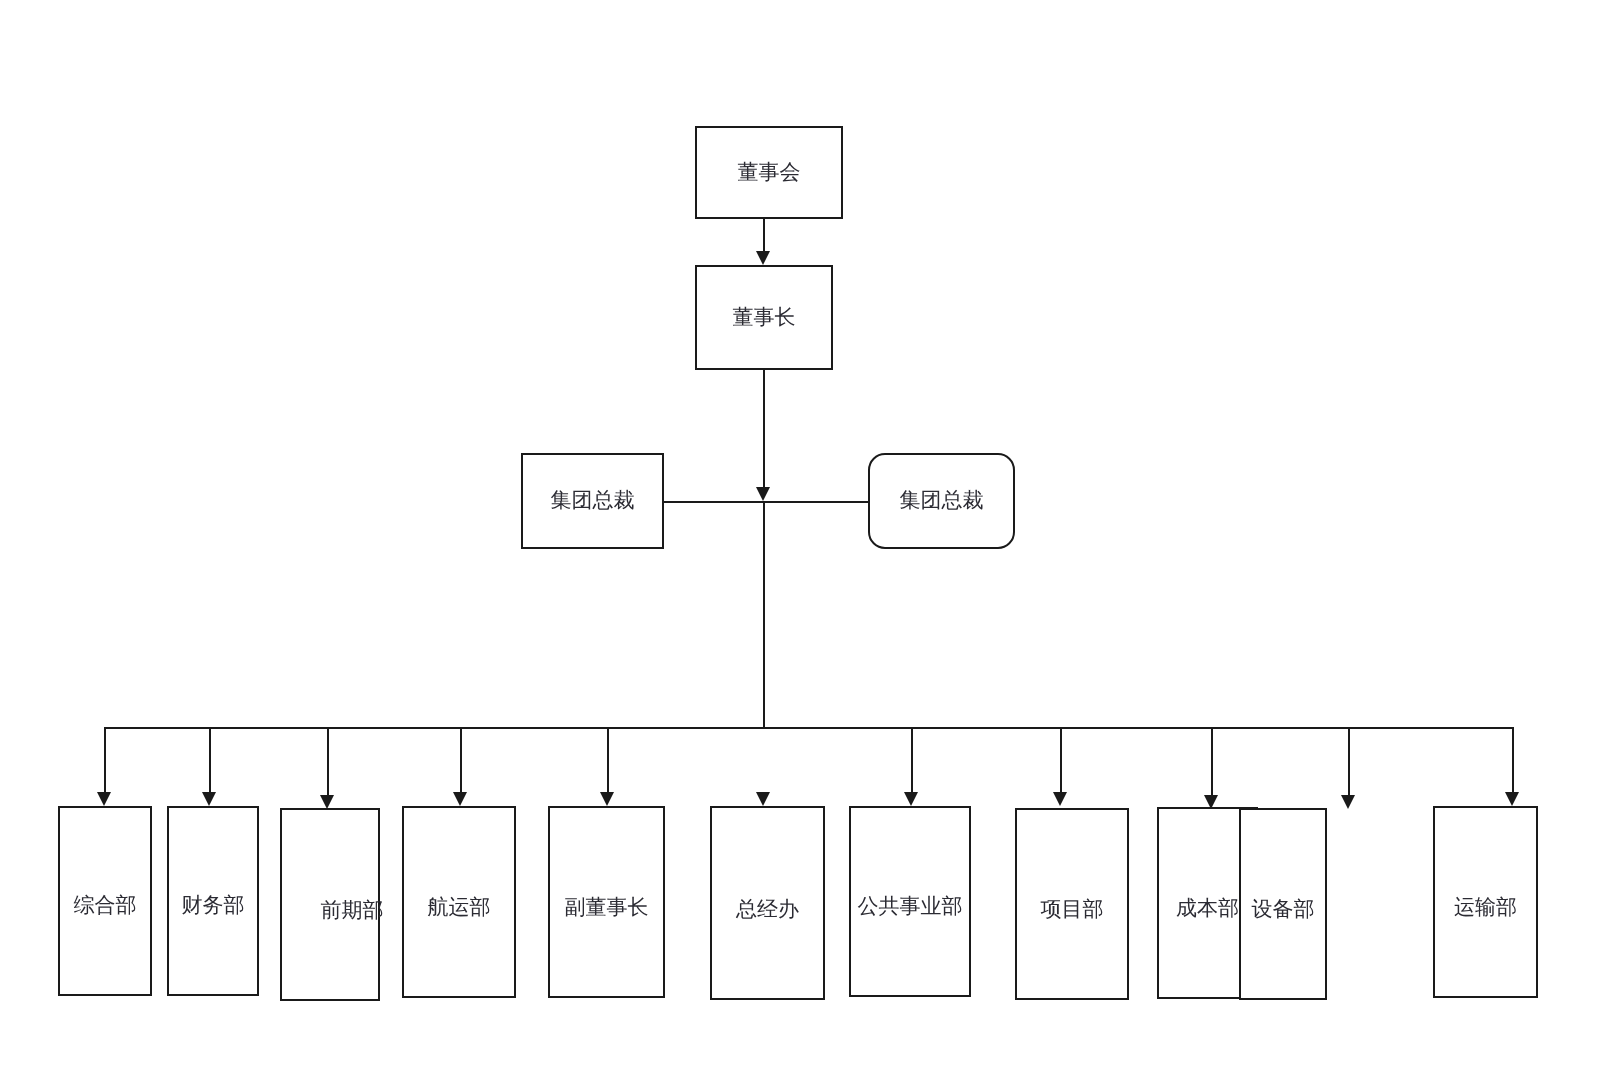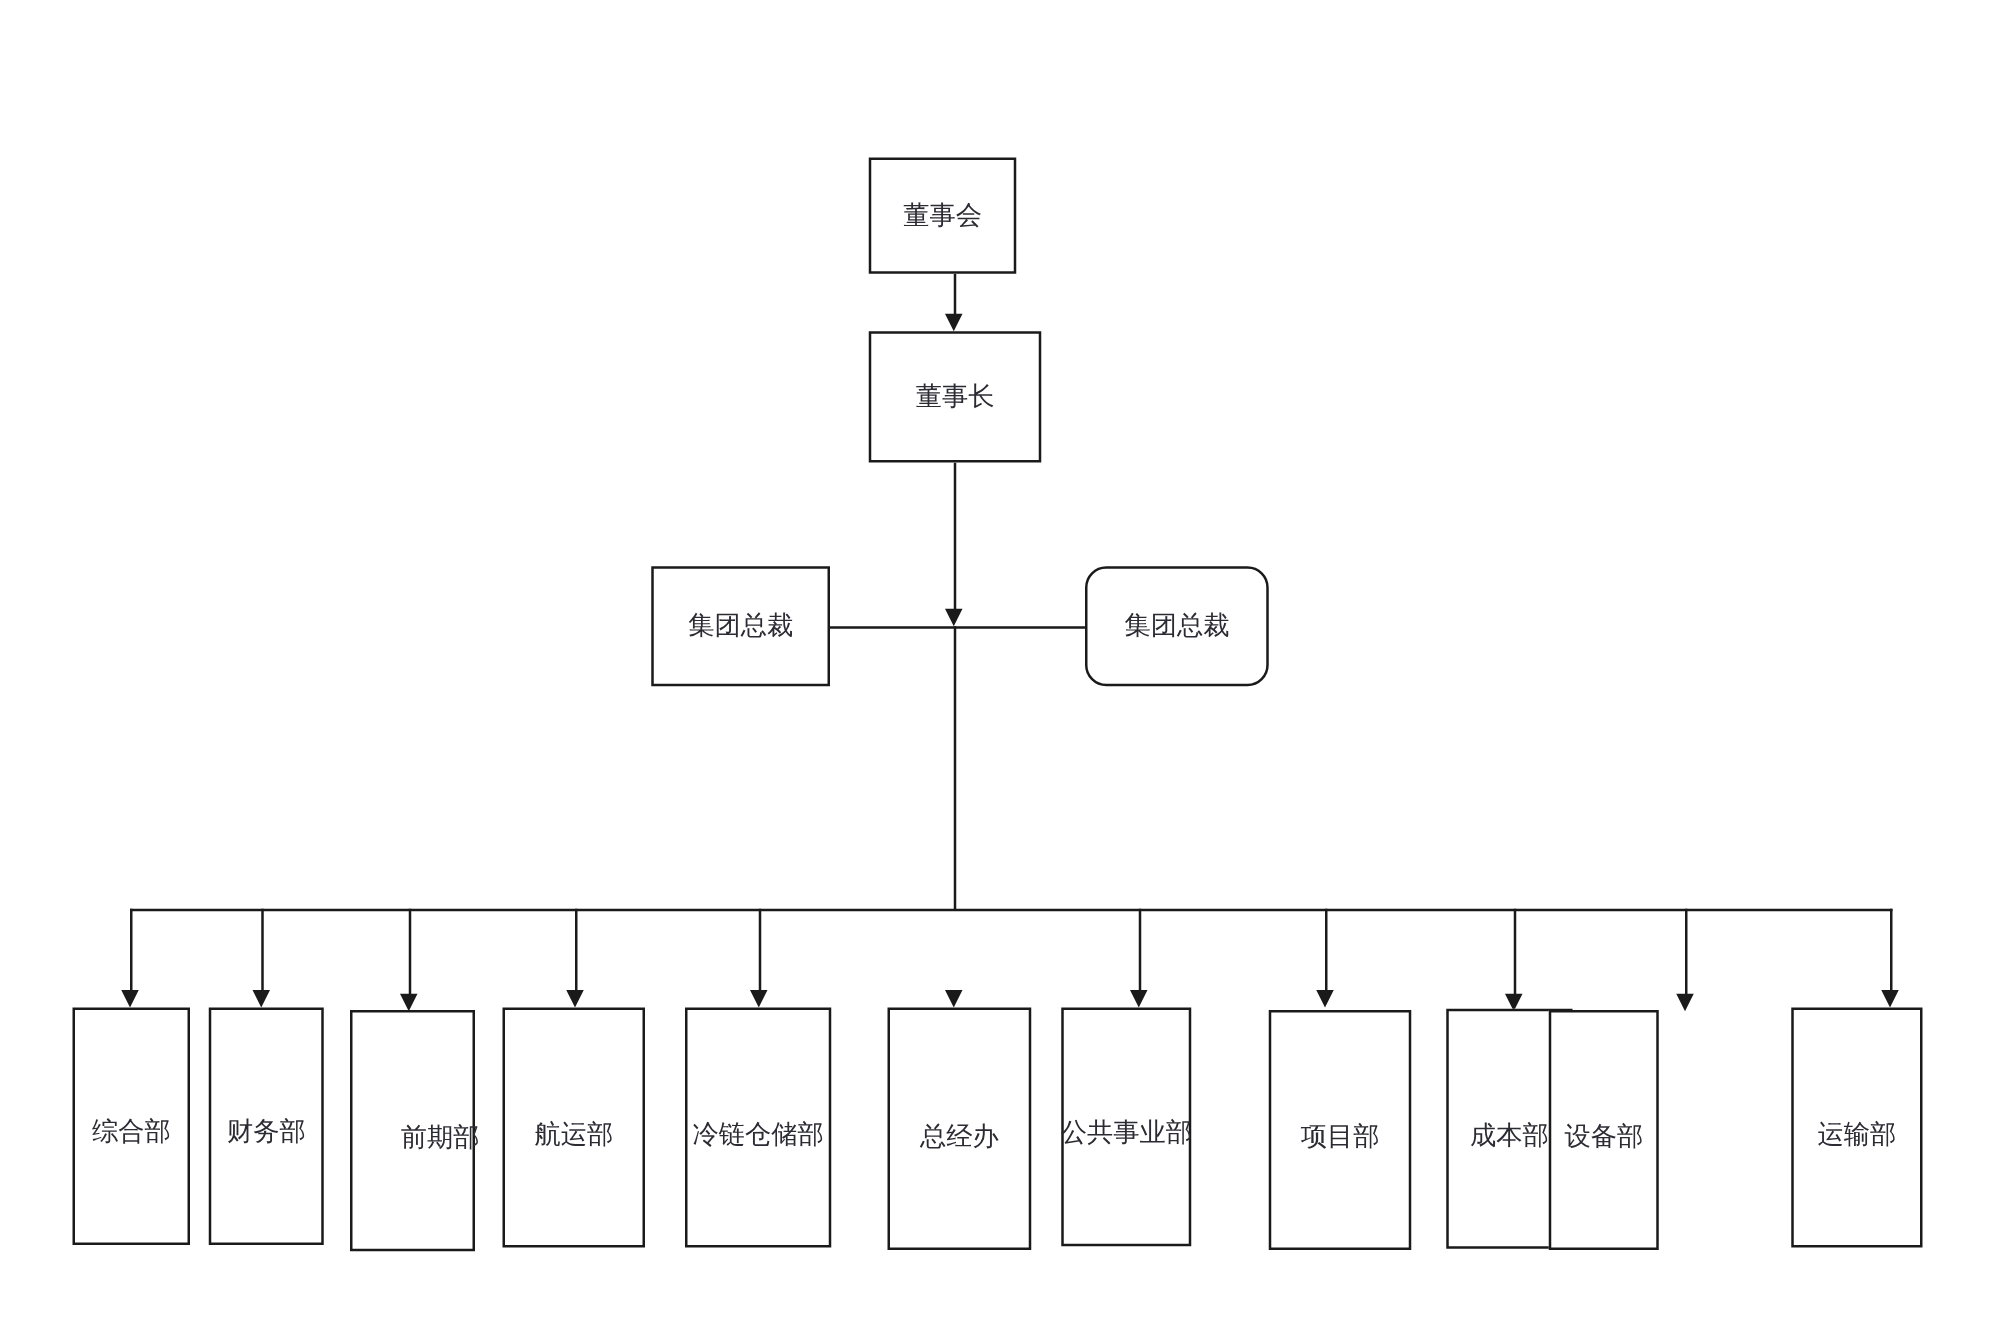--- a/index.html
+++ b/index.html
@@ -68,21 +68,21 @@
     border-top: 14px solid #1a1a1a;
     z-index: 2;
   }
 </style>
 </head>
 <body>
 
 <div id="canvas">
 
 
-  <div class="node" style="left:695px; top:126px; width:118px; height:93px;justify-content:center;">
+  <div class="node" style="left:695px; top:126px; width:148px; height:93px;justify-content:center;">
     <span class="node-label">董事会</span>
   </div>
 
   <div class="conn v" style="left:763px; top:219px; height:34px;"></div>
   <div class="arrow" style="left:756px; top:251px;"></div>
 
   <div class="node" style="left:695px; top:265px; width:138px; height:105px;">
     <span class="node-label">董事长</span>
   </div>
 
@@ -145,28 +145,28 @@
 
   <div class="node leaf" style="left:280px; top:808px; width:100px; height:193px;padding-left:44px;">
     <span class="node-label">前期部</span>
   </div>
 
   <div class="node leaf" style="left:402px; top:806px; width:114px; height:192px;">
     <span class="node-label">航运部</span>
   </div>
 
   <div class="node leaf" style="left:548px; top:806px; width:117px; height:192px;">
-    <span class="node-label">冷链仓储部</span>
+    <span class="node-label">副董事长</span>
   </div>
 
   <div class="node leaf" style="left:710px; top:806px; width:115px; height:194px;">
     <span class="node-label">总经办</span>
   </div>
 
-  <div class="node leaf" style="left:849px; top:806px; width:104px; height:191px;">
+  <div class="node leaf" style="left:849px; top:806px; width:122px; height:191px;">
     <span class="node-label">公共事业部</span>
   </div>
 
   <div class="node leaf" style="left:1015px; top:808px; width:114px; height:192px;">
     <span class="node-label">项目部</span>
   </div>
 
   <div class="node leaf" style="left:1157px; top:807px; width:101px; height:192px;">
     <span class="node-label">成本部</span>
   </div>

